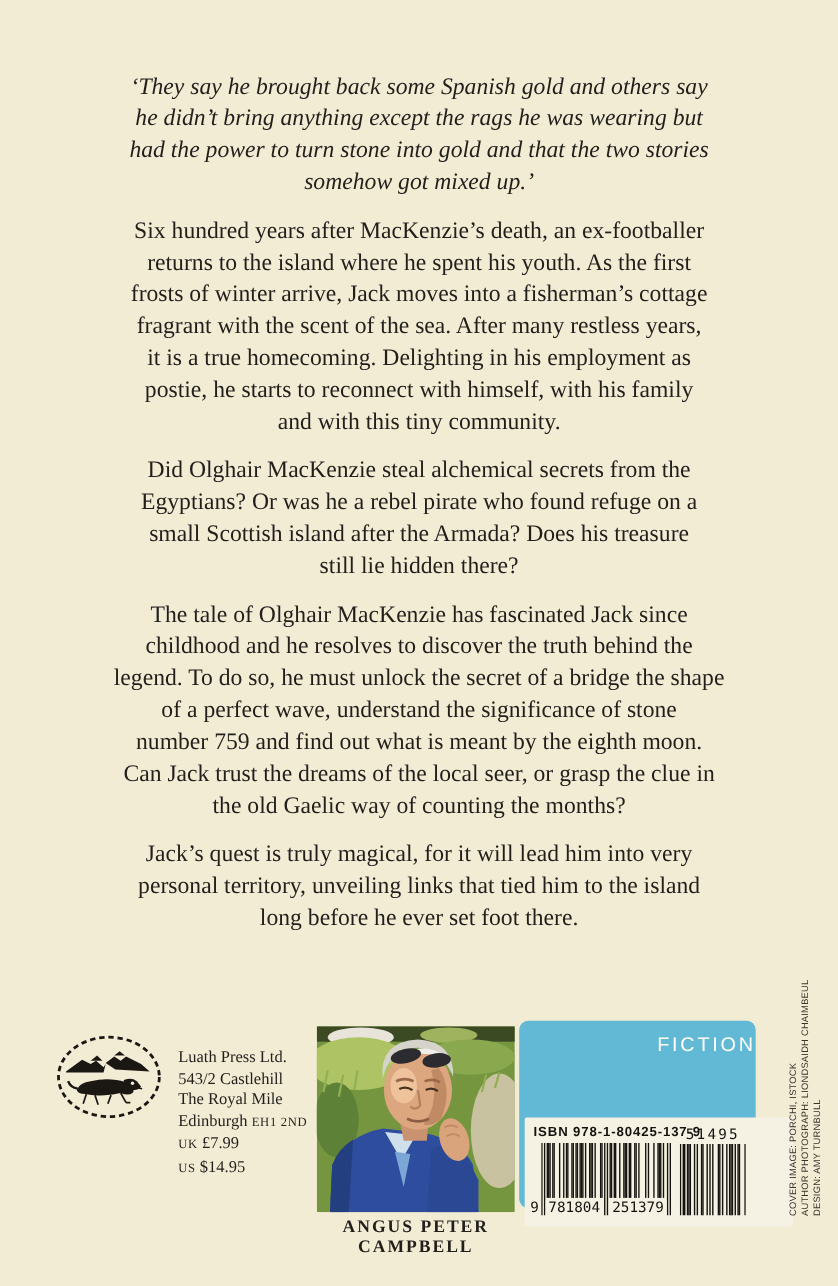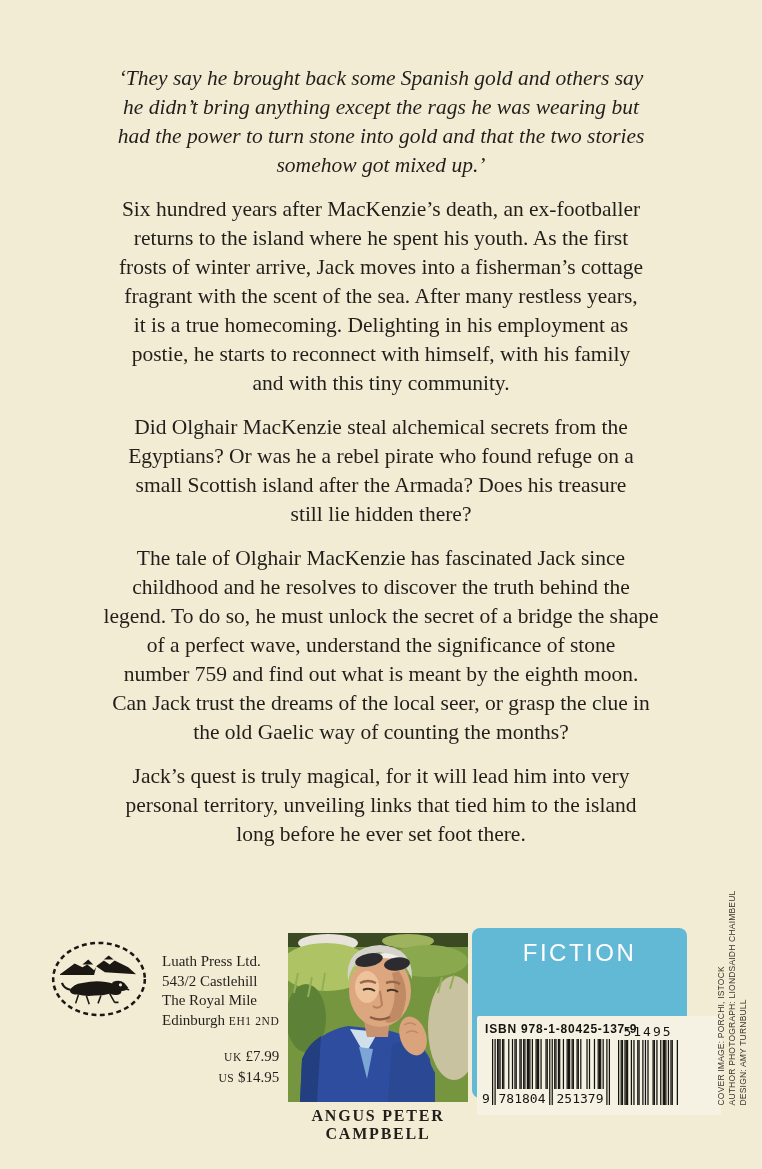--- a/index.html
+++ b/index.html
@@ -14,36 +14,36 @@
   .blurb{
     position:absolute;top:64px;left:31px;width:700px;
     text-align:center;font-size:21.5px;line-height:29px;
   }
   .blurb p{margin:0 0 15px;white-space:pre-line;}
   .quote{font-style:italic;}
   
   .logo{position:absolute;left:50px;top:940px;width:98px;height:78px;}
   .addr{position:absolute;left:162px;top:952px;font-size:15px;line-height:19.5px;}
   .sc{font-size:11.5px;letter-spacing:0.6px;}
-  .prices{margin-top:16px;text-align:right;}
+  .prices{}
   
   .photo{position:absolute;left:288px;top:933px;width:180px;height:169px;}
   .caption{
     position:absolute;left:278px;top:1107px;width:200px;text-align:center;
     font-size:16px;letter-spacing:1.8px;font-weight:bold;
   }
   
   .panel{
     position:absolute;left:472px;top:928px;width:215px;height:170px;
     background:var(--panel-blue,#62b9d6);border-radius:8px;
     font-family:"Liberation Sans",sans-serif;
   }
   .panel-cat{
-    position:absolute;top:11px;left:0;width:100%;text-align:center;
-    color:var(--panel-text,#fff);font-size:24px;letter-spacing:2.5px;
+    position:absolute;top:11px;left:0;width:100%;text-align:right;
+    color:var(--panel-text,#fff);font-size:18px;letter-spacing:2.5px;
   }
   .panel-web{
     position:absolute;top:38px;left:0;width:100%;text-align:center;
     color:var(--panel-text,#fff);font-size:15.5px;letter-spacing:0.4px;
   }
   .bcbox{
     position:absolute;left:5px;top:64px;width:244px;height:99px;
     background:var(--barcode-box,#f6f2e3);border-radius:2px;color:#15130f;margin-top:24px;
   }
   .isbn{

